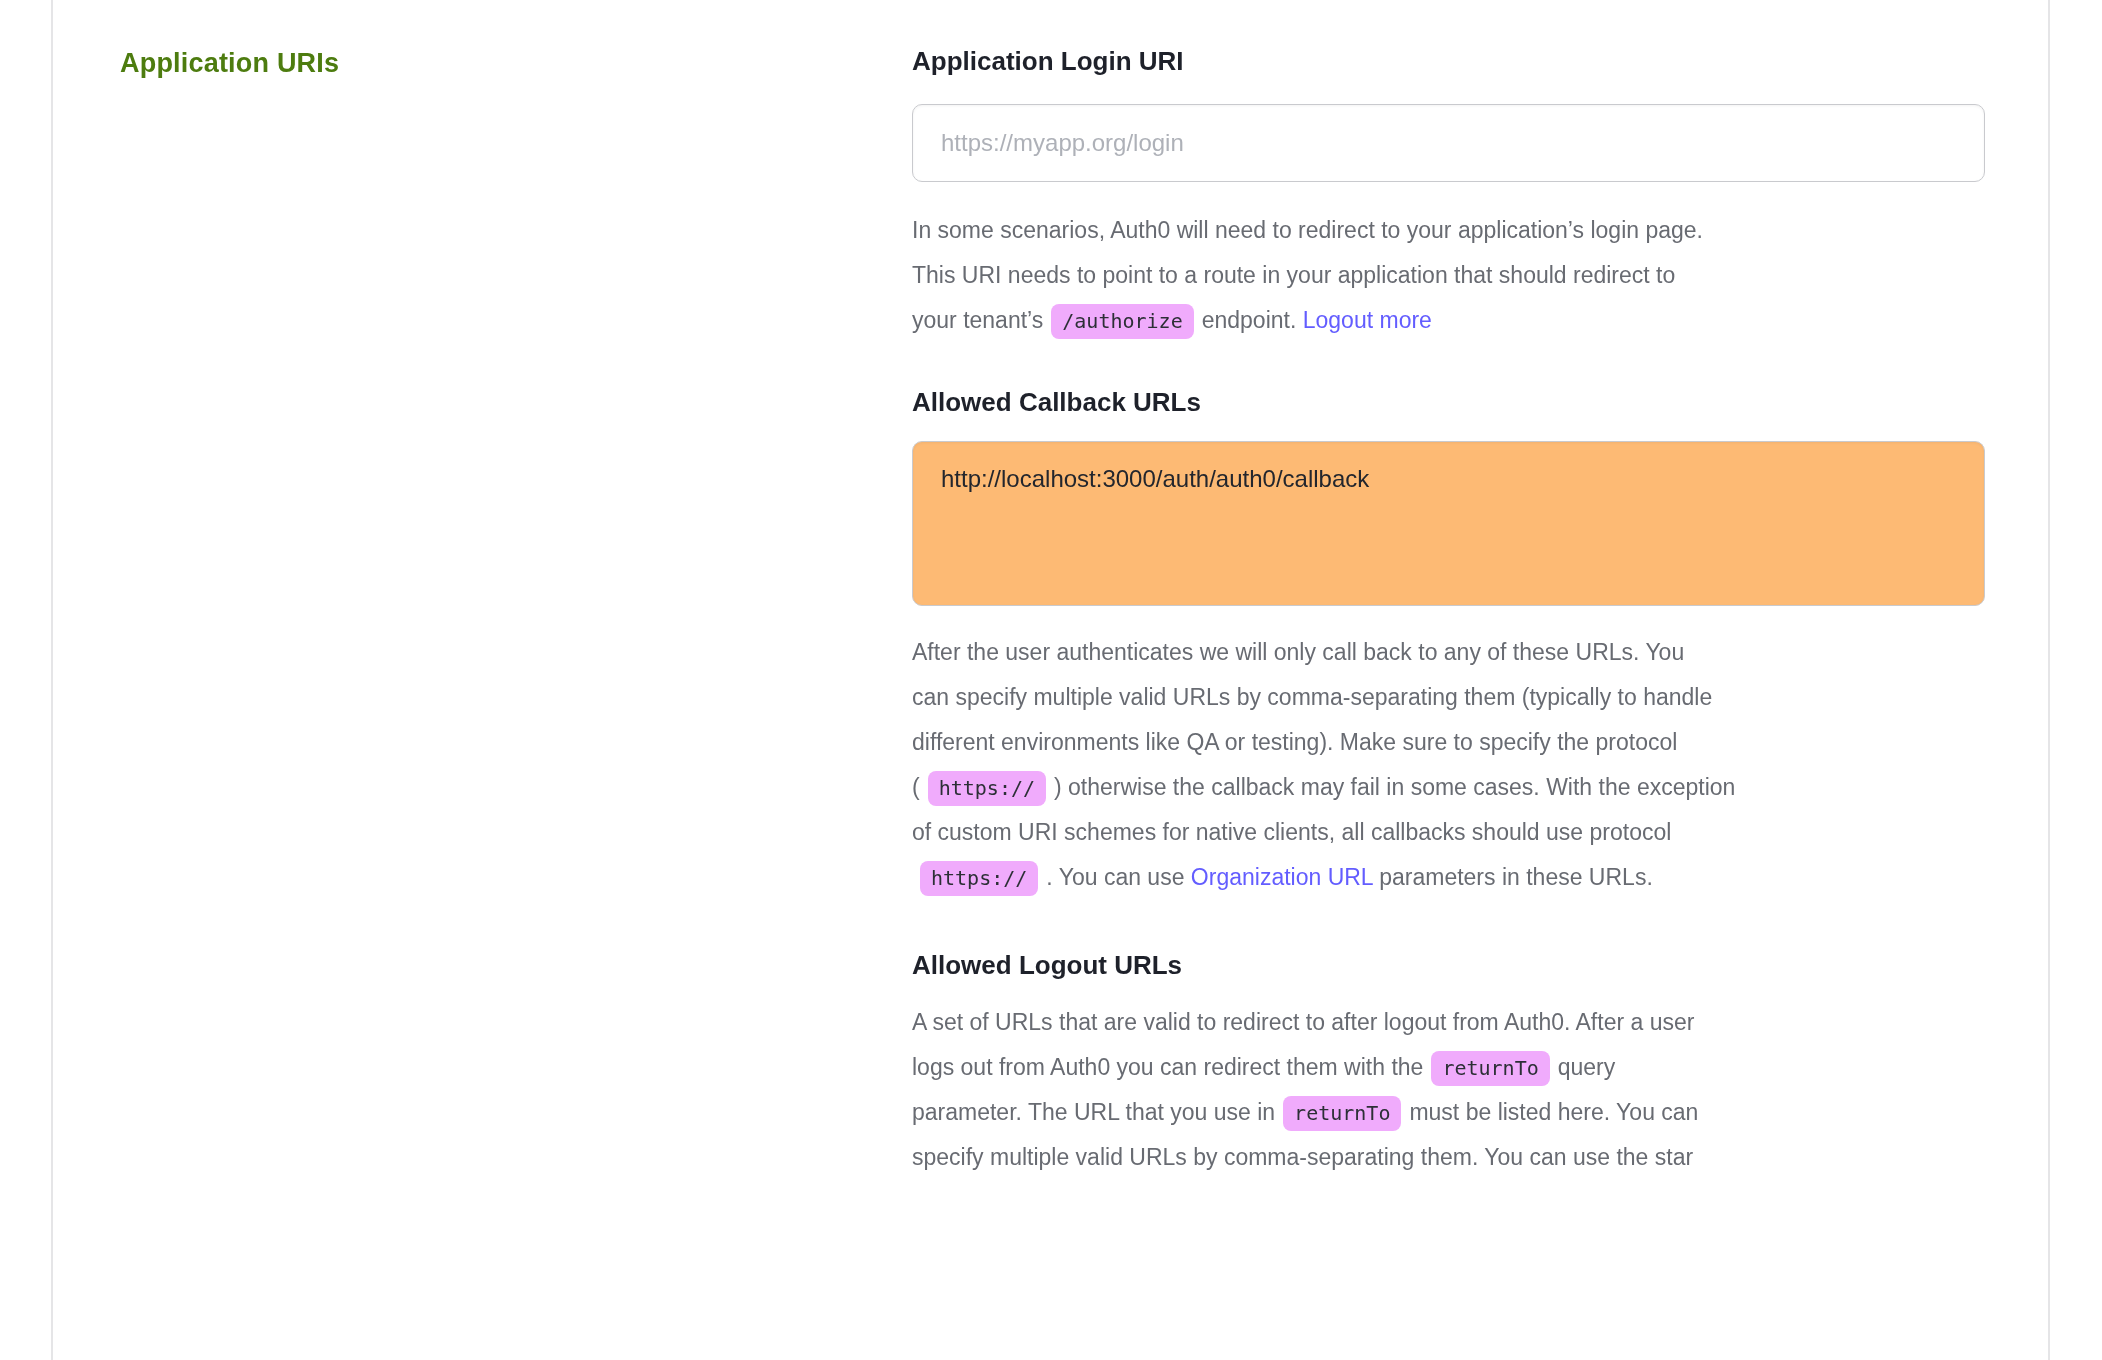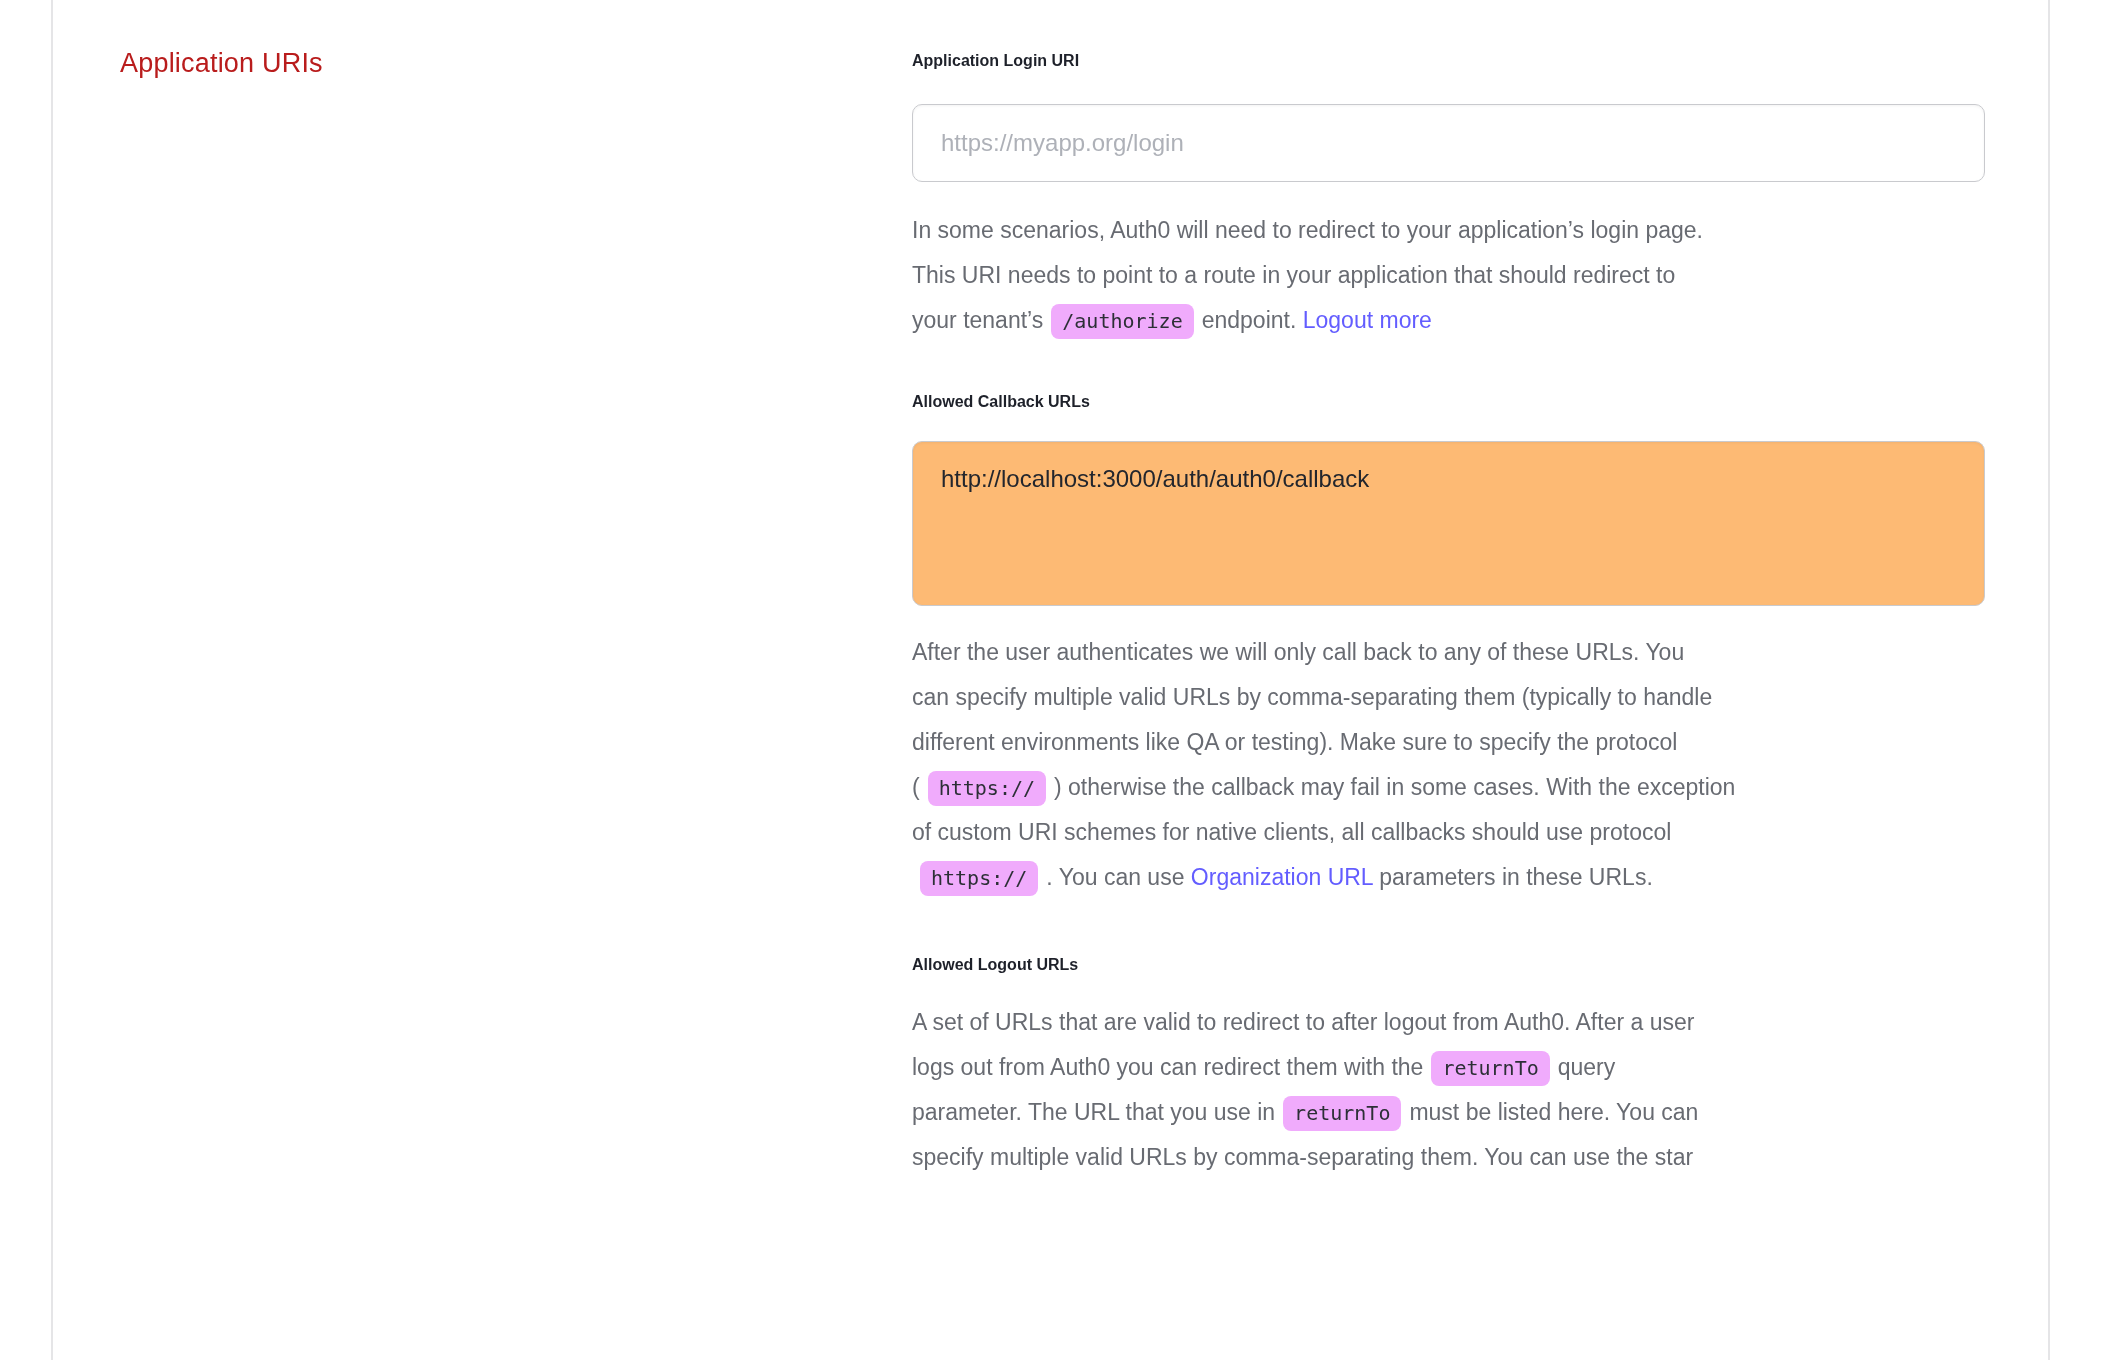--- a/index.html
+++ b/index.html
@@ -28,26 +28,26 @@
     z-index: 1;
     display: grid;
     grid-template-columns: 792px 1073px;
     margin-left: 120px;
     padding-top: 46px;
   }
   .section-title {
     margin: 0;
     font-size: 27px;
     line-height: 34px;
-    font-weight: 400;
+    font-weight: 700;
     letter-spacing: 0.2px;
-    color: #b91c1c;
+    color: #4d7c0f;
   }
   .field-label {
-    font-size: 16px;
+    font-size: 26px;
     line-height: 30px;
     font-weight: 700;
     color: #1e212a;
   }
   .text-input {
     display: block;
     width: 1073px;
     height: 78px;
     margin-top: 28px;
     border: 1.5px solid #c9cace;

